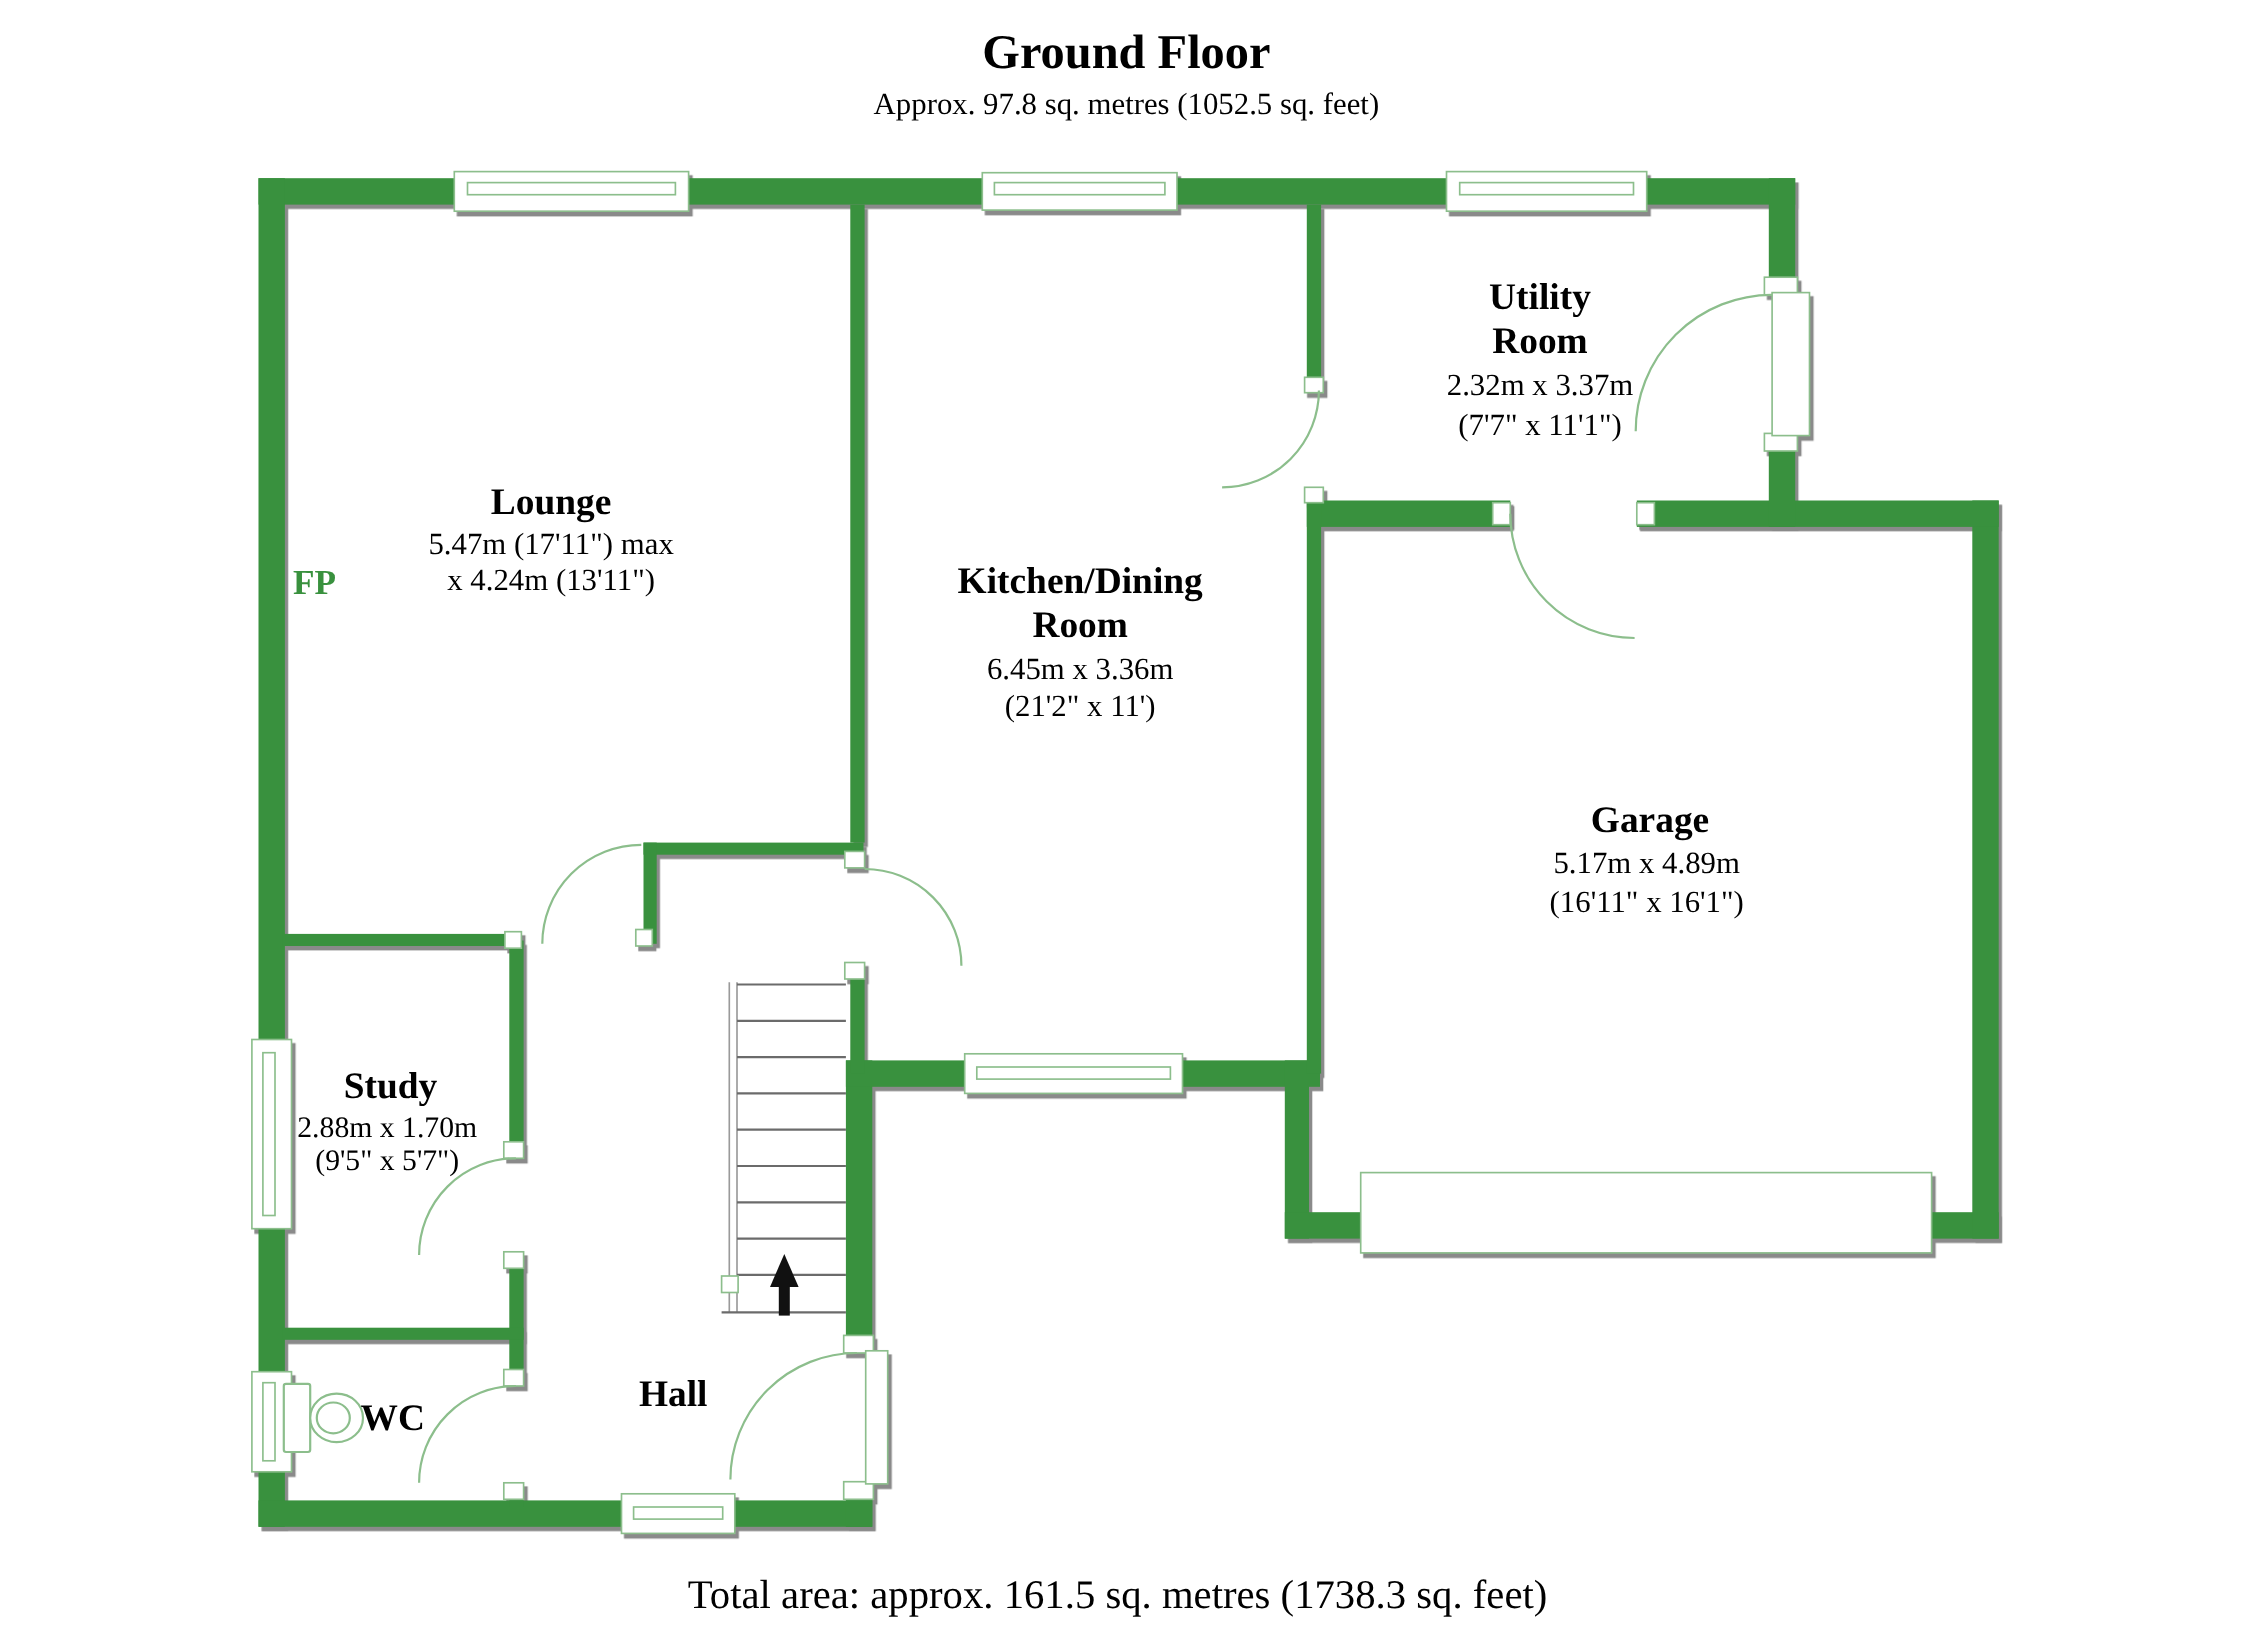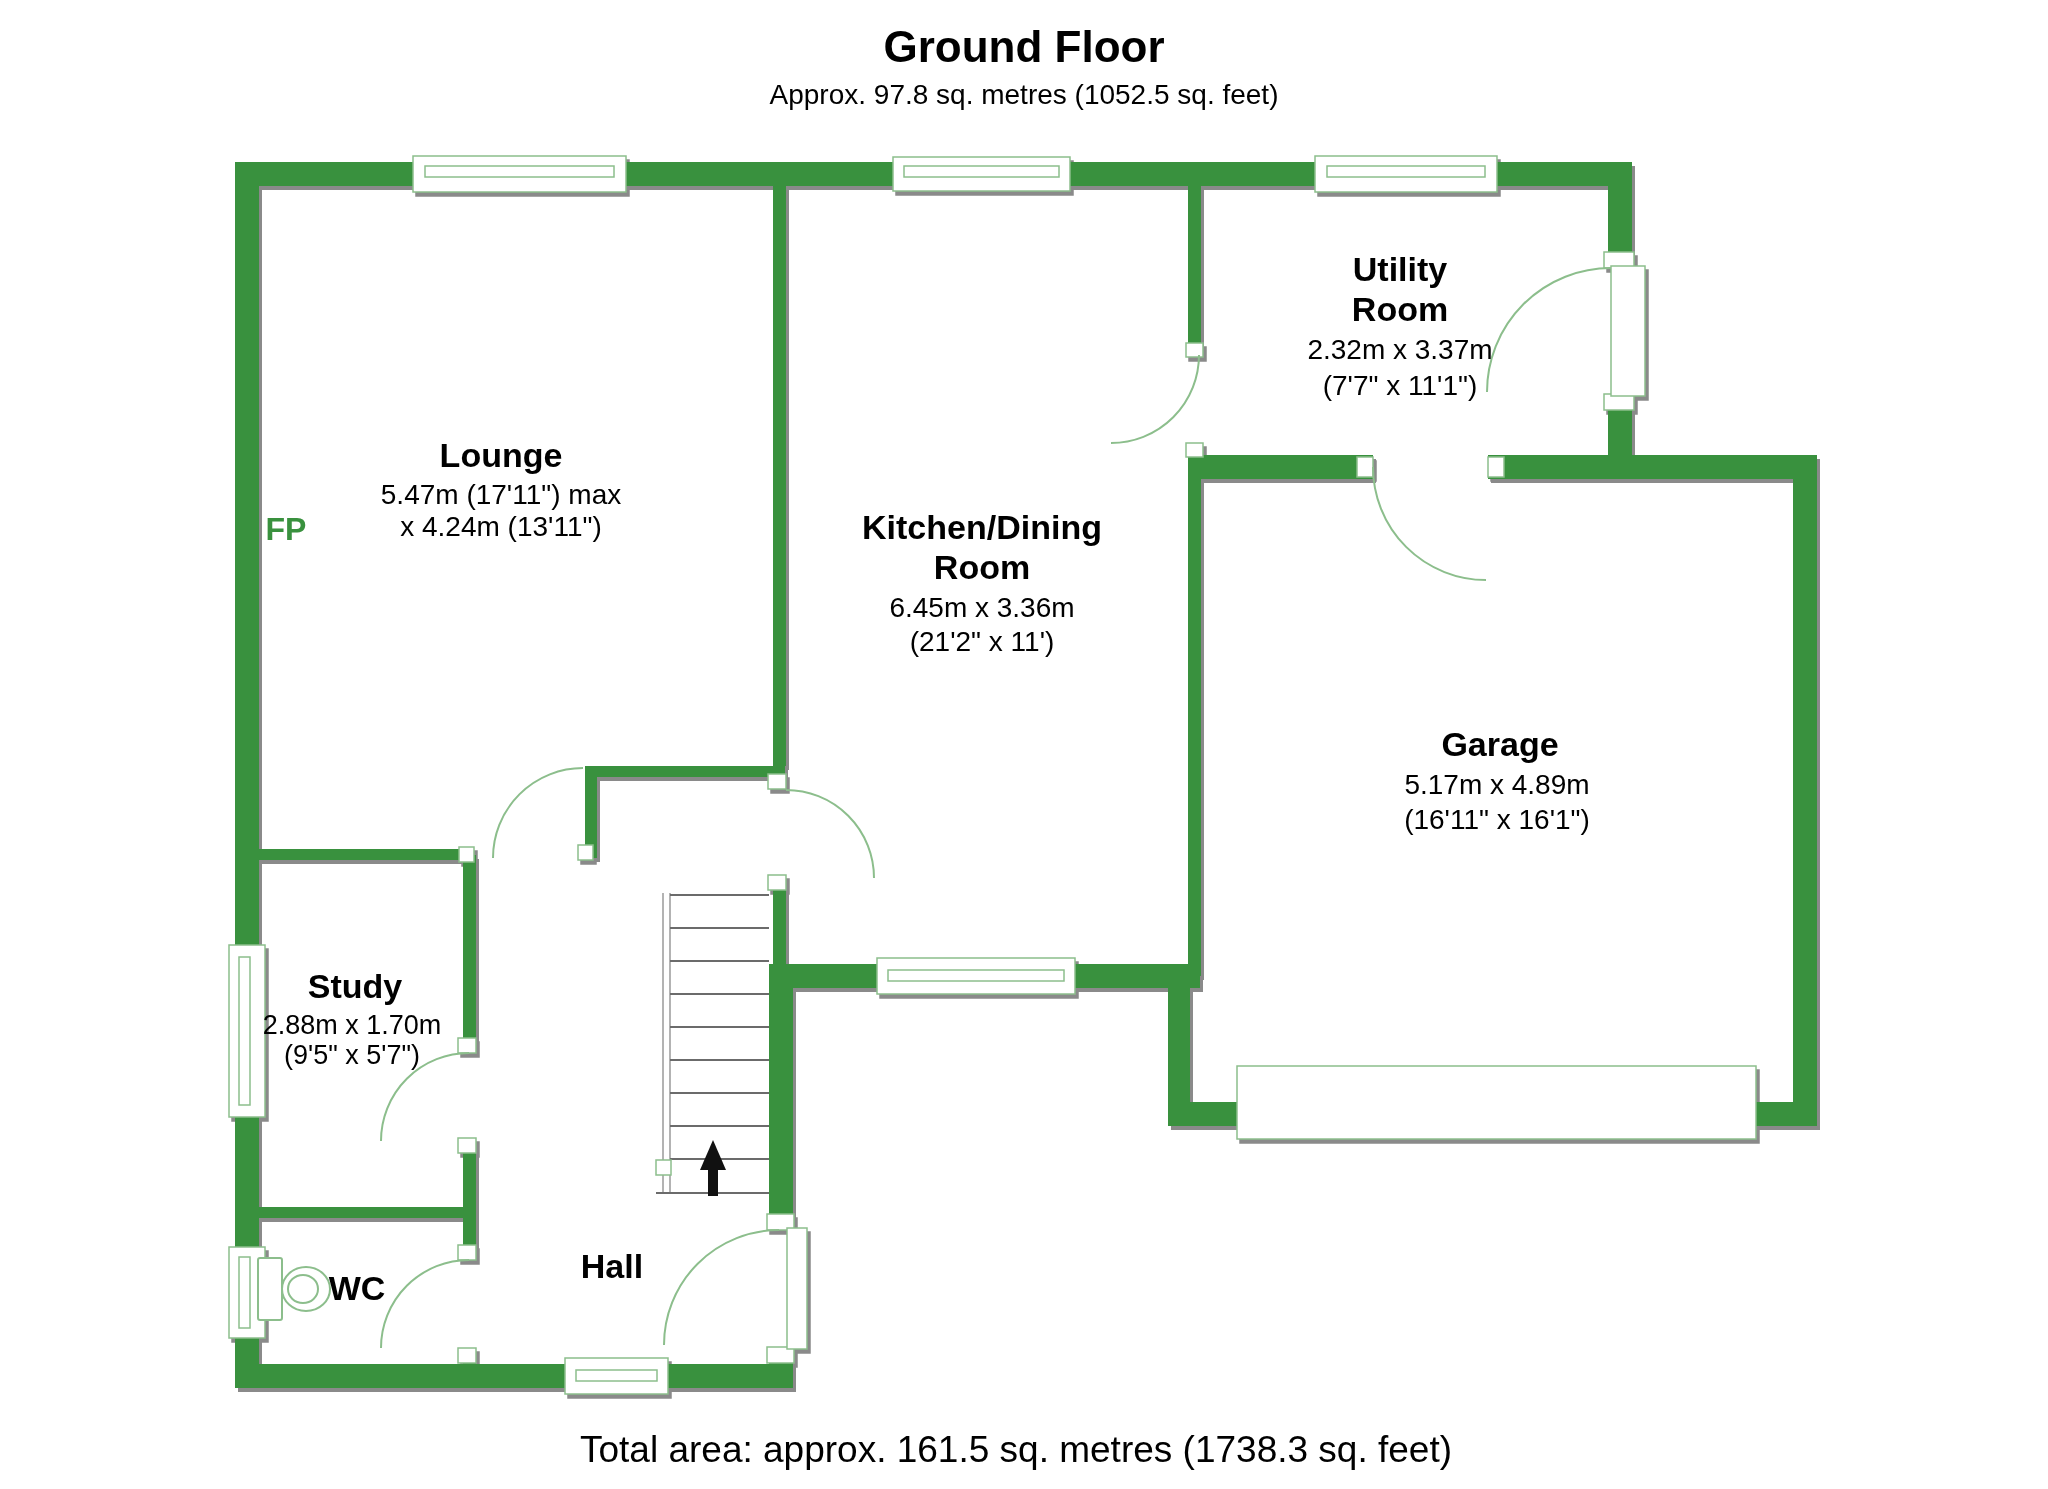--- a/index.html
+++ b/index.html
@@ -1,17 +1,17 @@
 <!DOCTYPE html>
 <html><head>
 <meta charset="utf-8">
 <style>
   html,body{margin:0;padding:0;background:#ffffff;}
   .page{position:relative;width:1840px;height:1489px;background:#ffffff;overflow:hidden;
-        font-family:Liberation Sans, sans-serif;}
+        font-family:Liberation Serif, serif;}
   svg{position:absolute;left:0;top:0;}
   .shadowed{filter:drop-shadow(3px 4px 0 #8a8a8a);}
   .wall{fill:#39913E;stroke:none;}
   .winframe{fill:#ffffff;stroke:#8CBE8C;stroke-width:1.5;}
   .wininner{fill:#ffffff;stroke:#8CBE8C;stroke-width:1.5;}
   .jamb{fill:#ffffff;stroke:#8CBE8C;stroke-width:1.5;}
   .panel{fill:#ffffff;stroke:#8CBE8C;stroke-width:1.5;}
   .arc{fill:none;stroke:#8CBE8C;stroke-width:2;}
   .tread{stroke:#6b6b6b;stroke-width:2;fill:none;}
   .rail{stroke:#9a9a9a;stroke-width:1.5;fill:none;}

